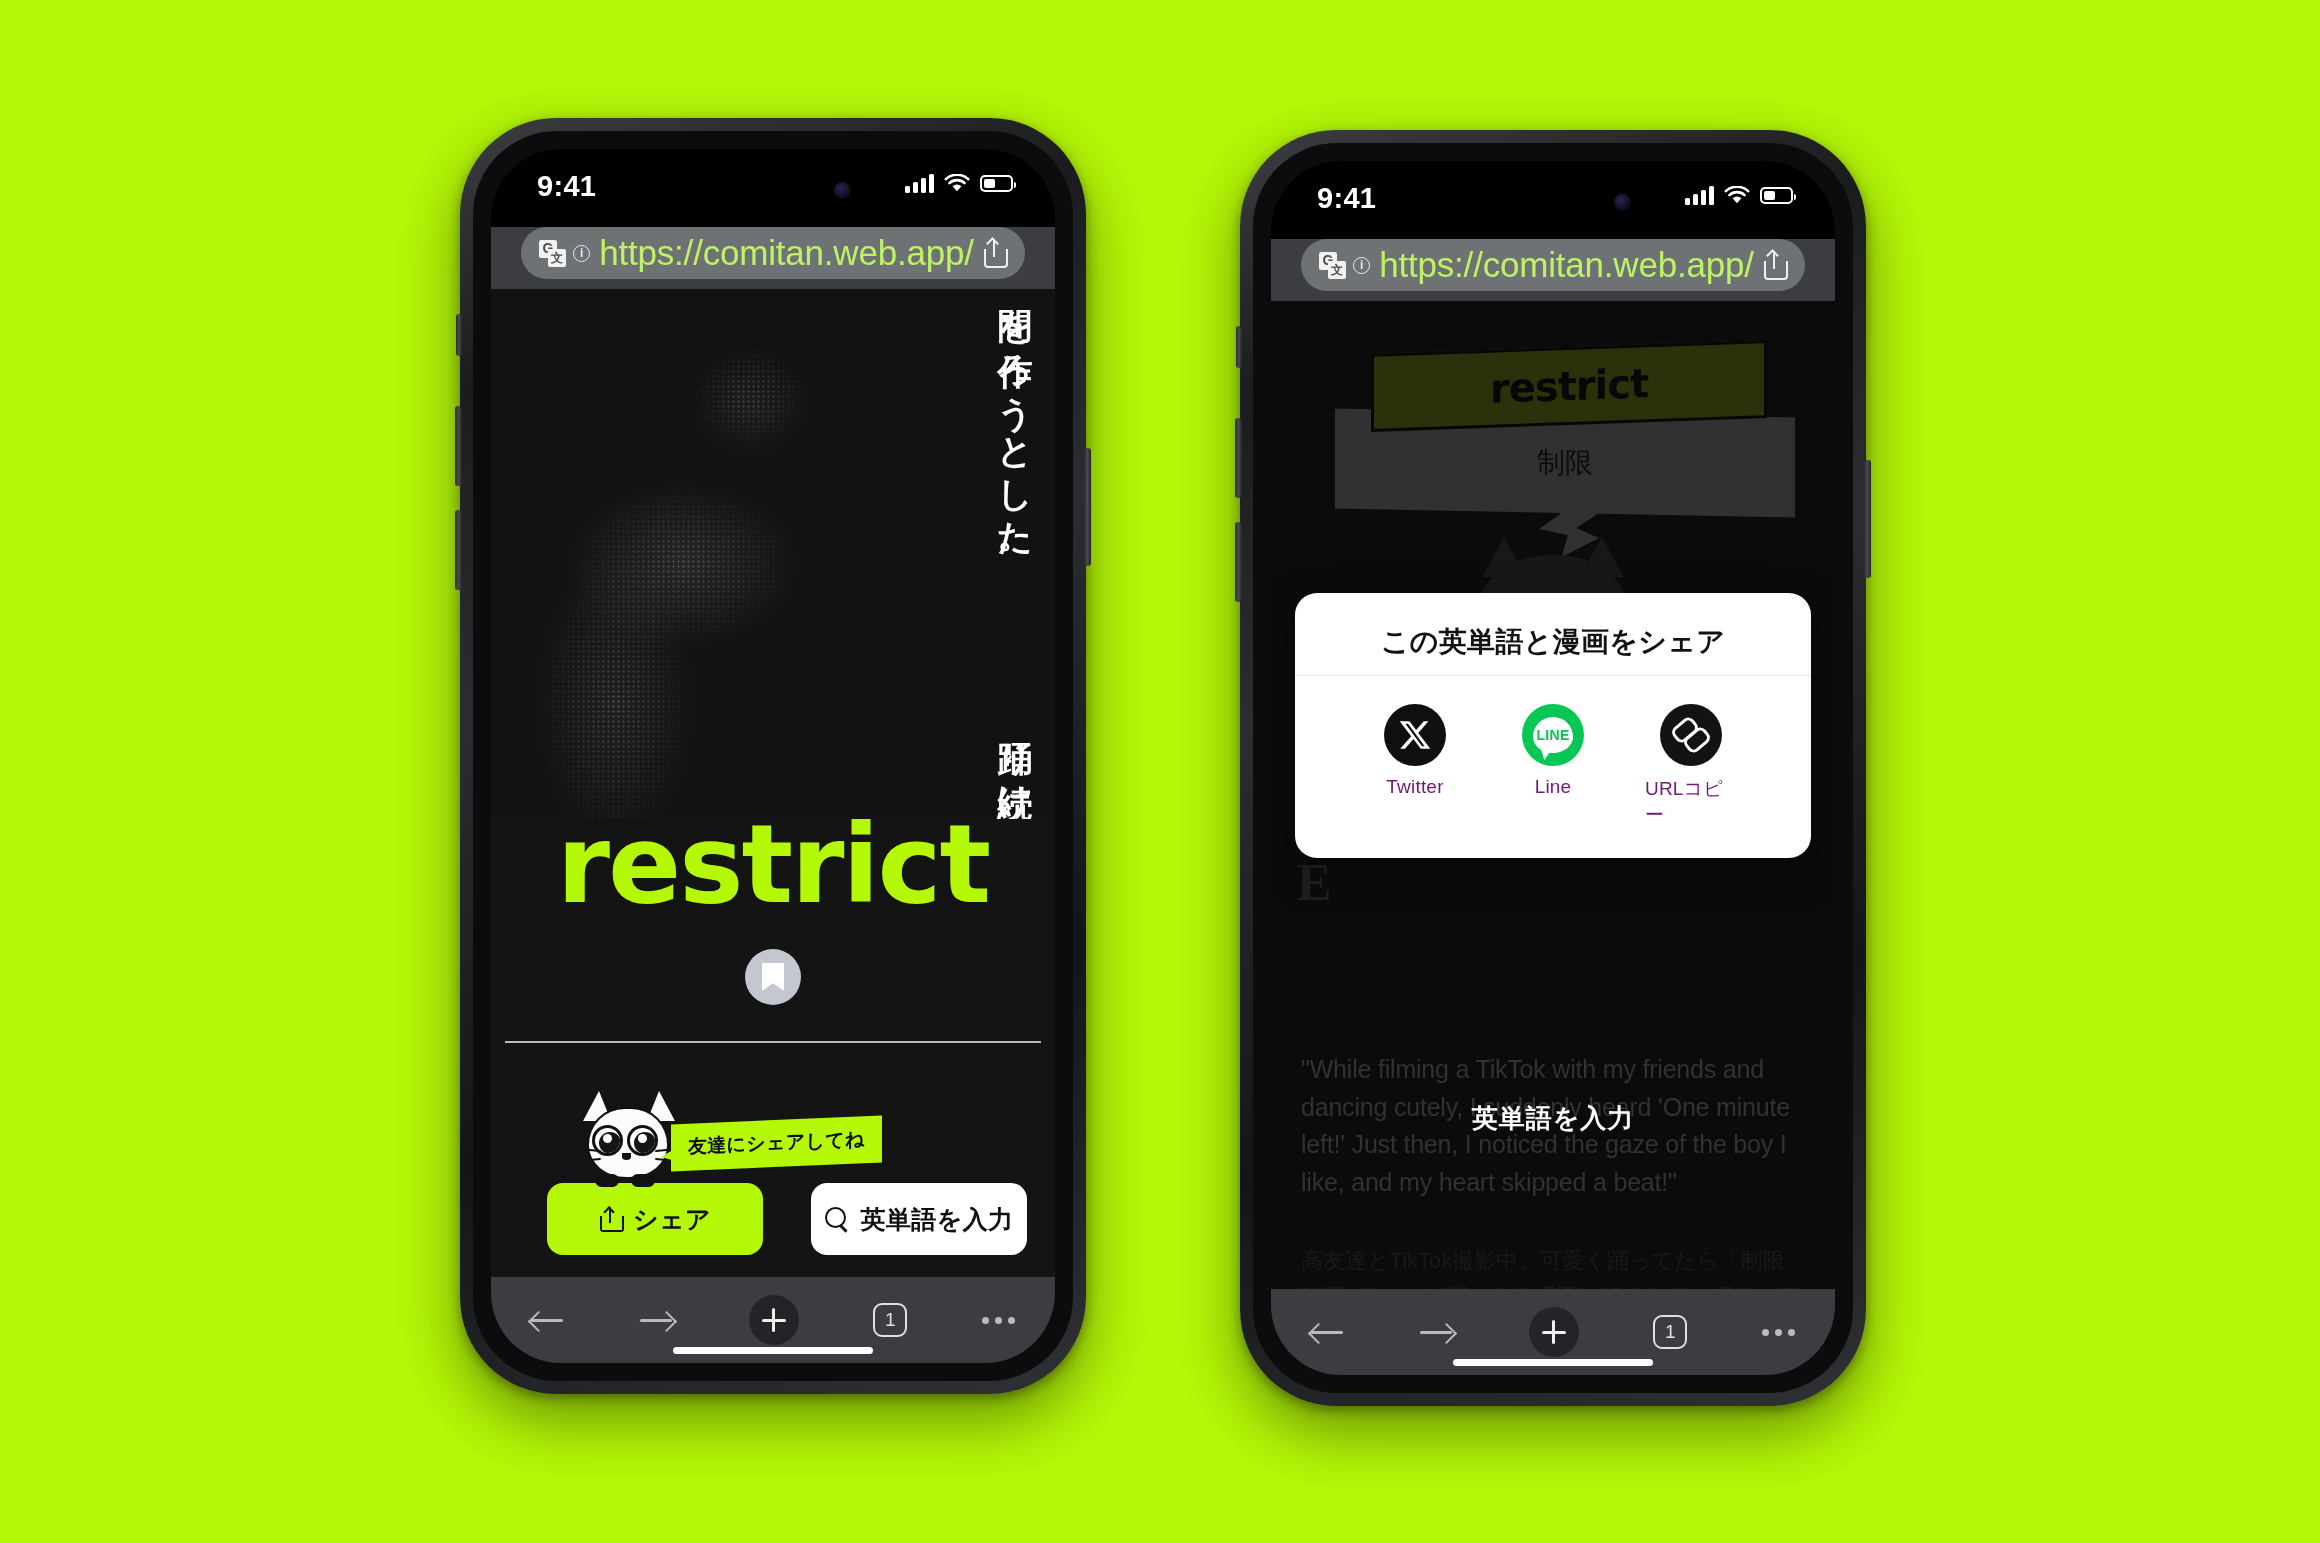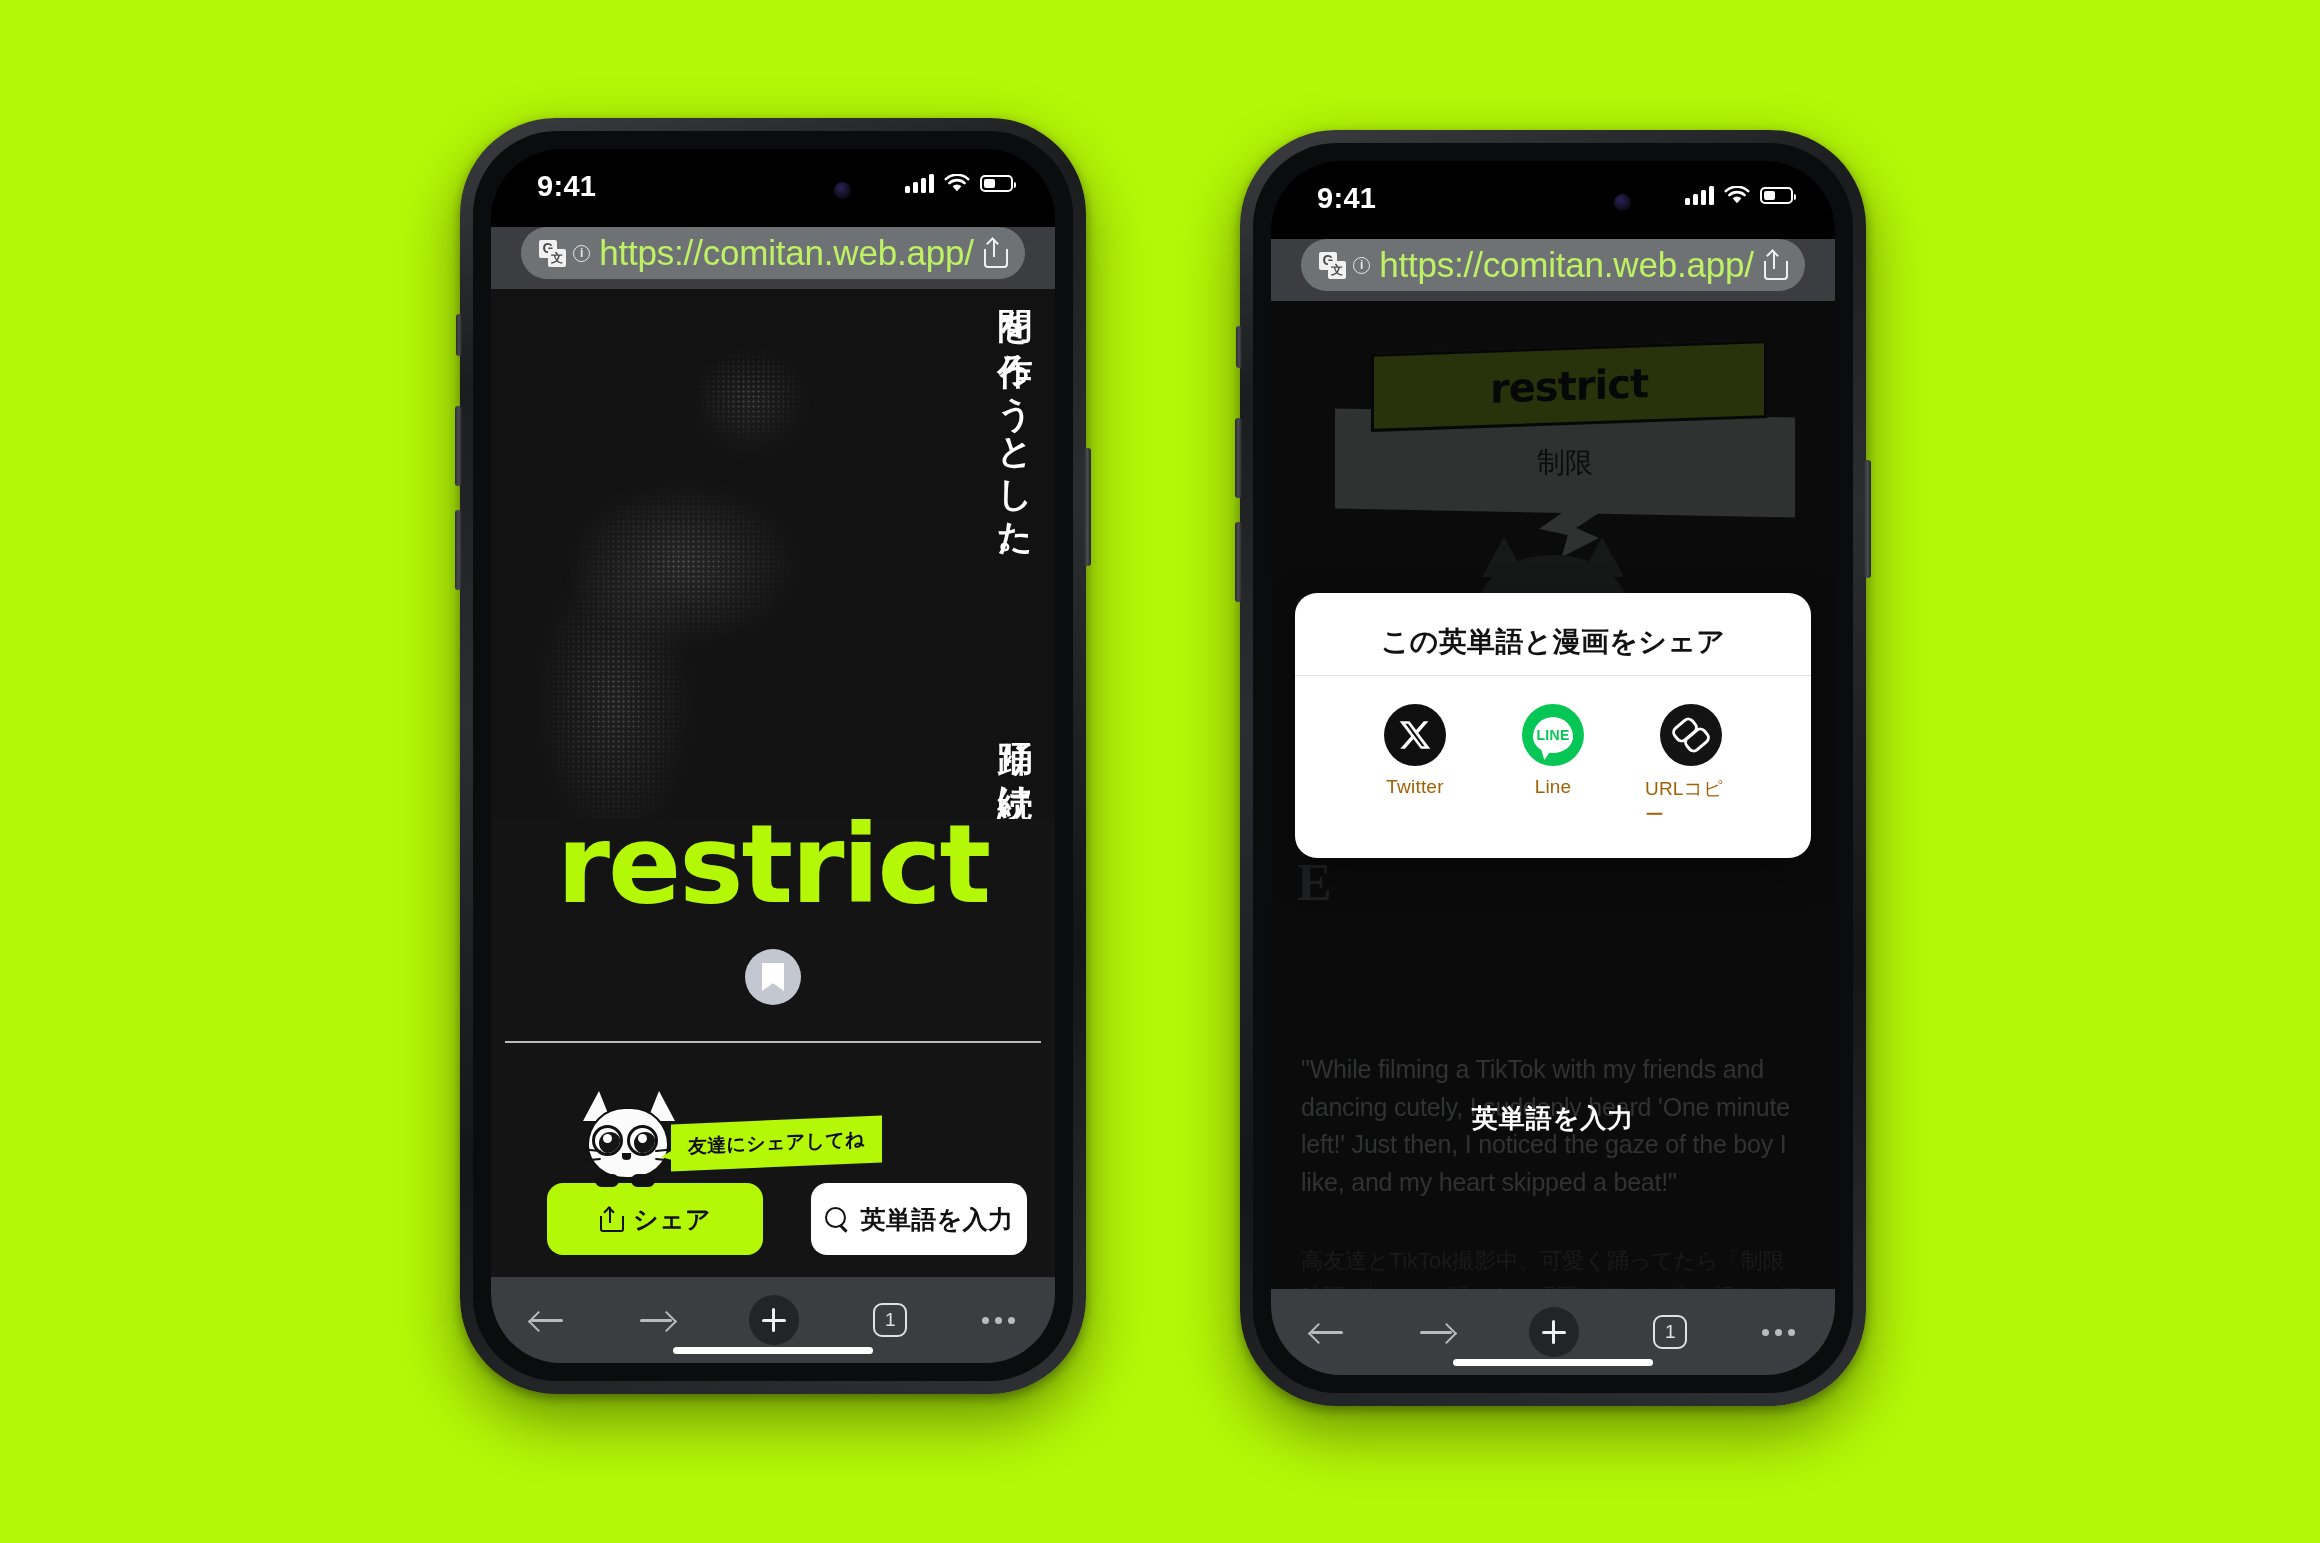--- a/index.html
+++ b/index.html
@@ -308,21 +308,21 @@
     color:#06c755; font-size: 14px; font-weight: 800; letter-spacing:.3px;
   }
   .line-glyph::after{content:"";position:absolute;left:8px;bottom:-7px;width:11px;height:11px;background:#fff;
     clip-path: polygon(0 0, 100% 0, 30% 100%);}
   .link-glyph { position:relative; width:36px;height:36px; }
   .link-glyph::before,.link-glyph::after{
     content:""; position:absolute; width:20px;height:12px;border:3.4px solid #fff;border-radius:7px;
   }
   .link-glyph::before{left:-1px;top:4px;transform:rotate(-40deg);}
   .link-glyph::after{right:-1px;bottom:4px;transform:rotate(-40deg);}
-  .share-label { font-size: 19px; color:#a16207; letter-spacing:.2px; }
+  .share-label { font-size: 19px; color:#701a75; letter-spacing:.2px; }
 
   .cancel-btn {
     position:absolute; left:50%; transform:translateX(-50%); top: 800px;
     color:#fff; font-size:26px; font-weight:700; letter-spacing:1px;
   }
 </style>
 </head>
 <body>
 
 <div class="stage">

